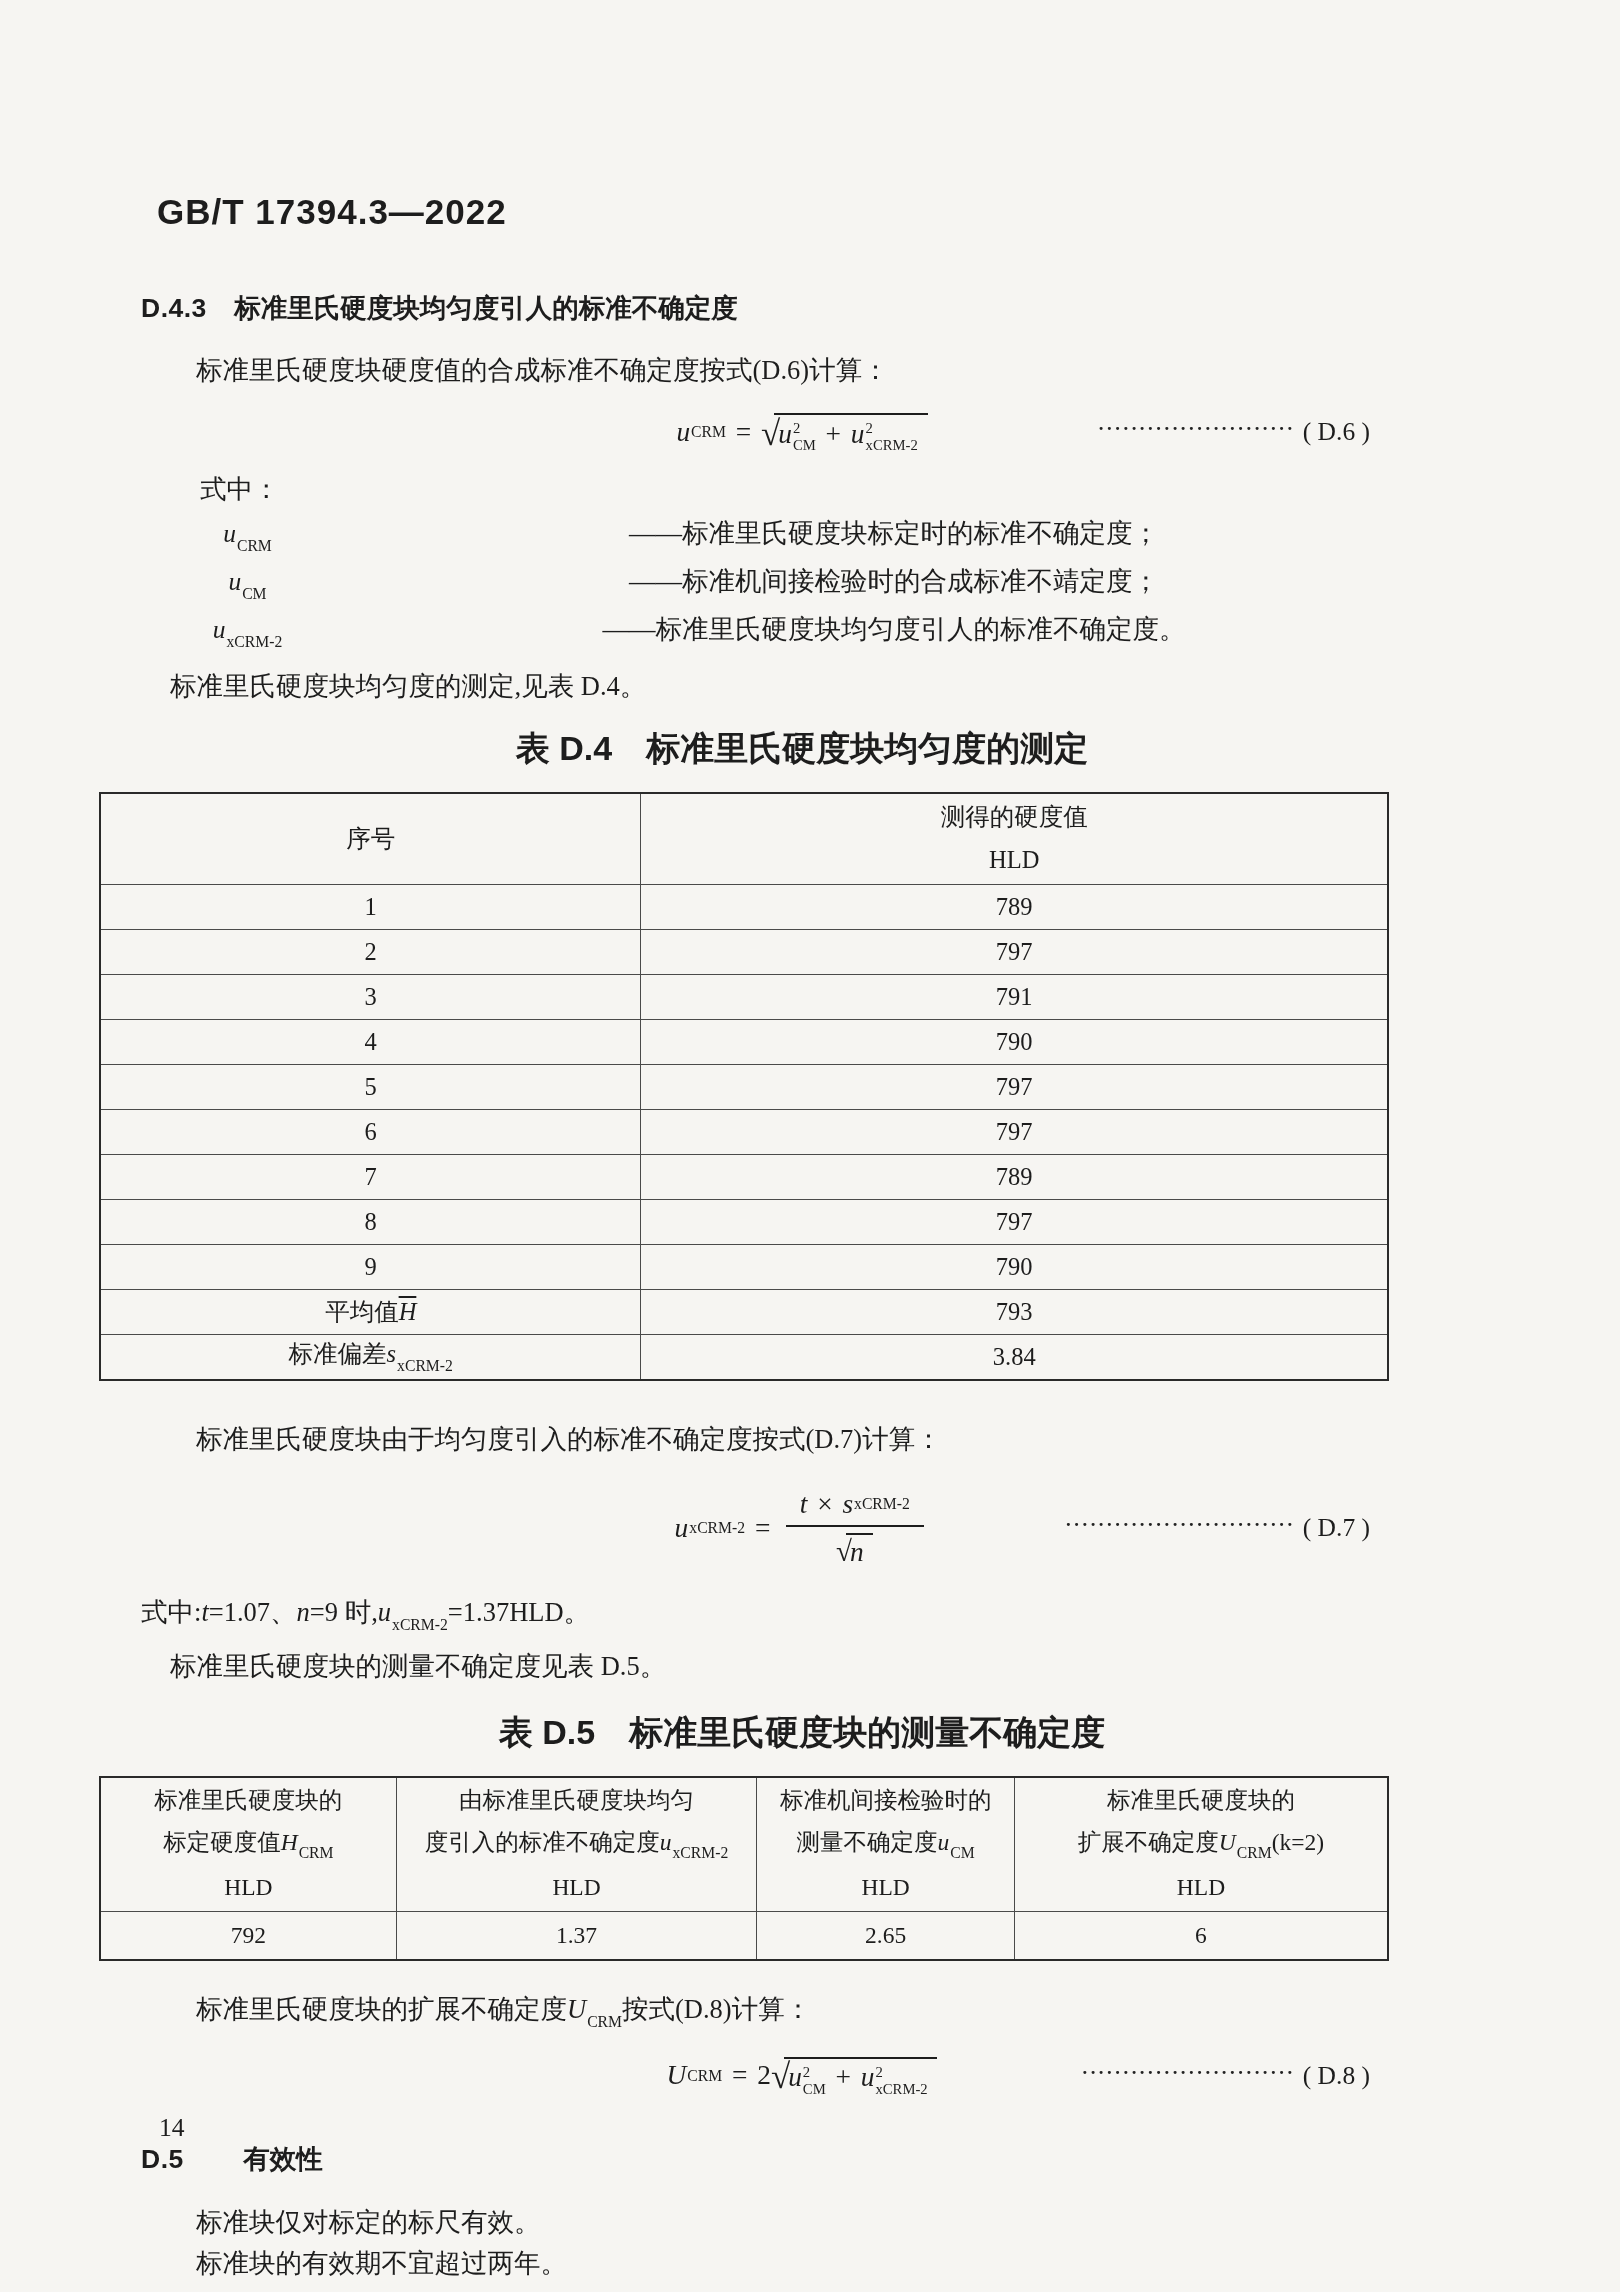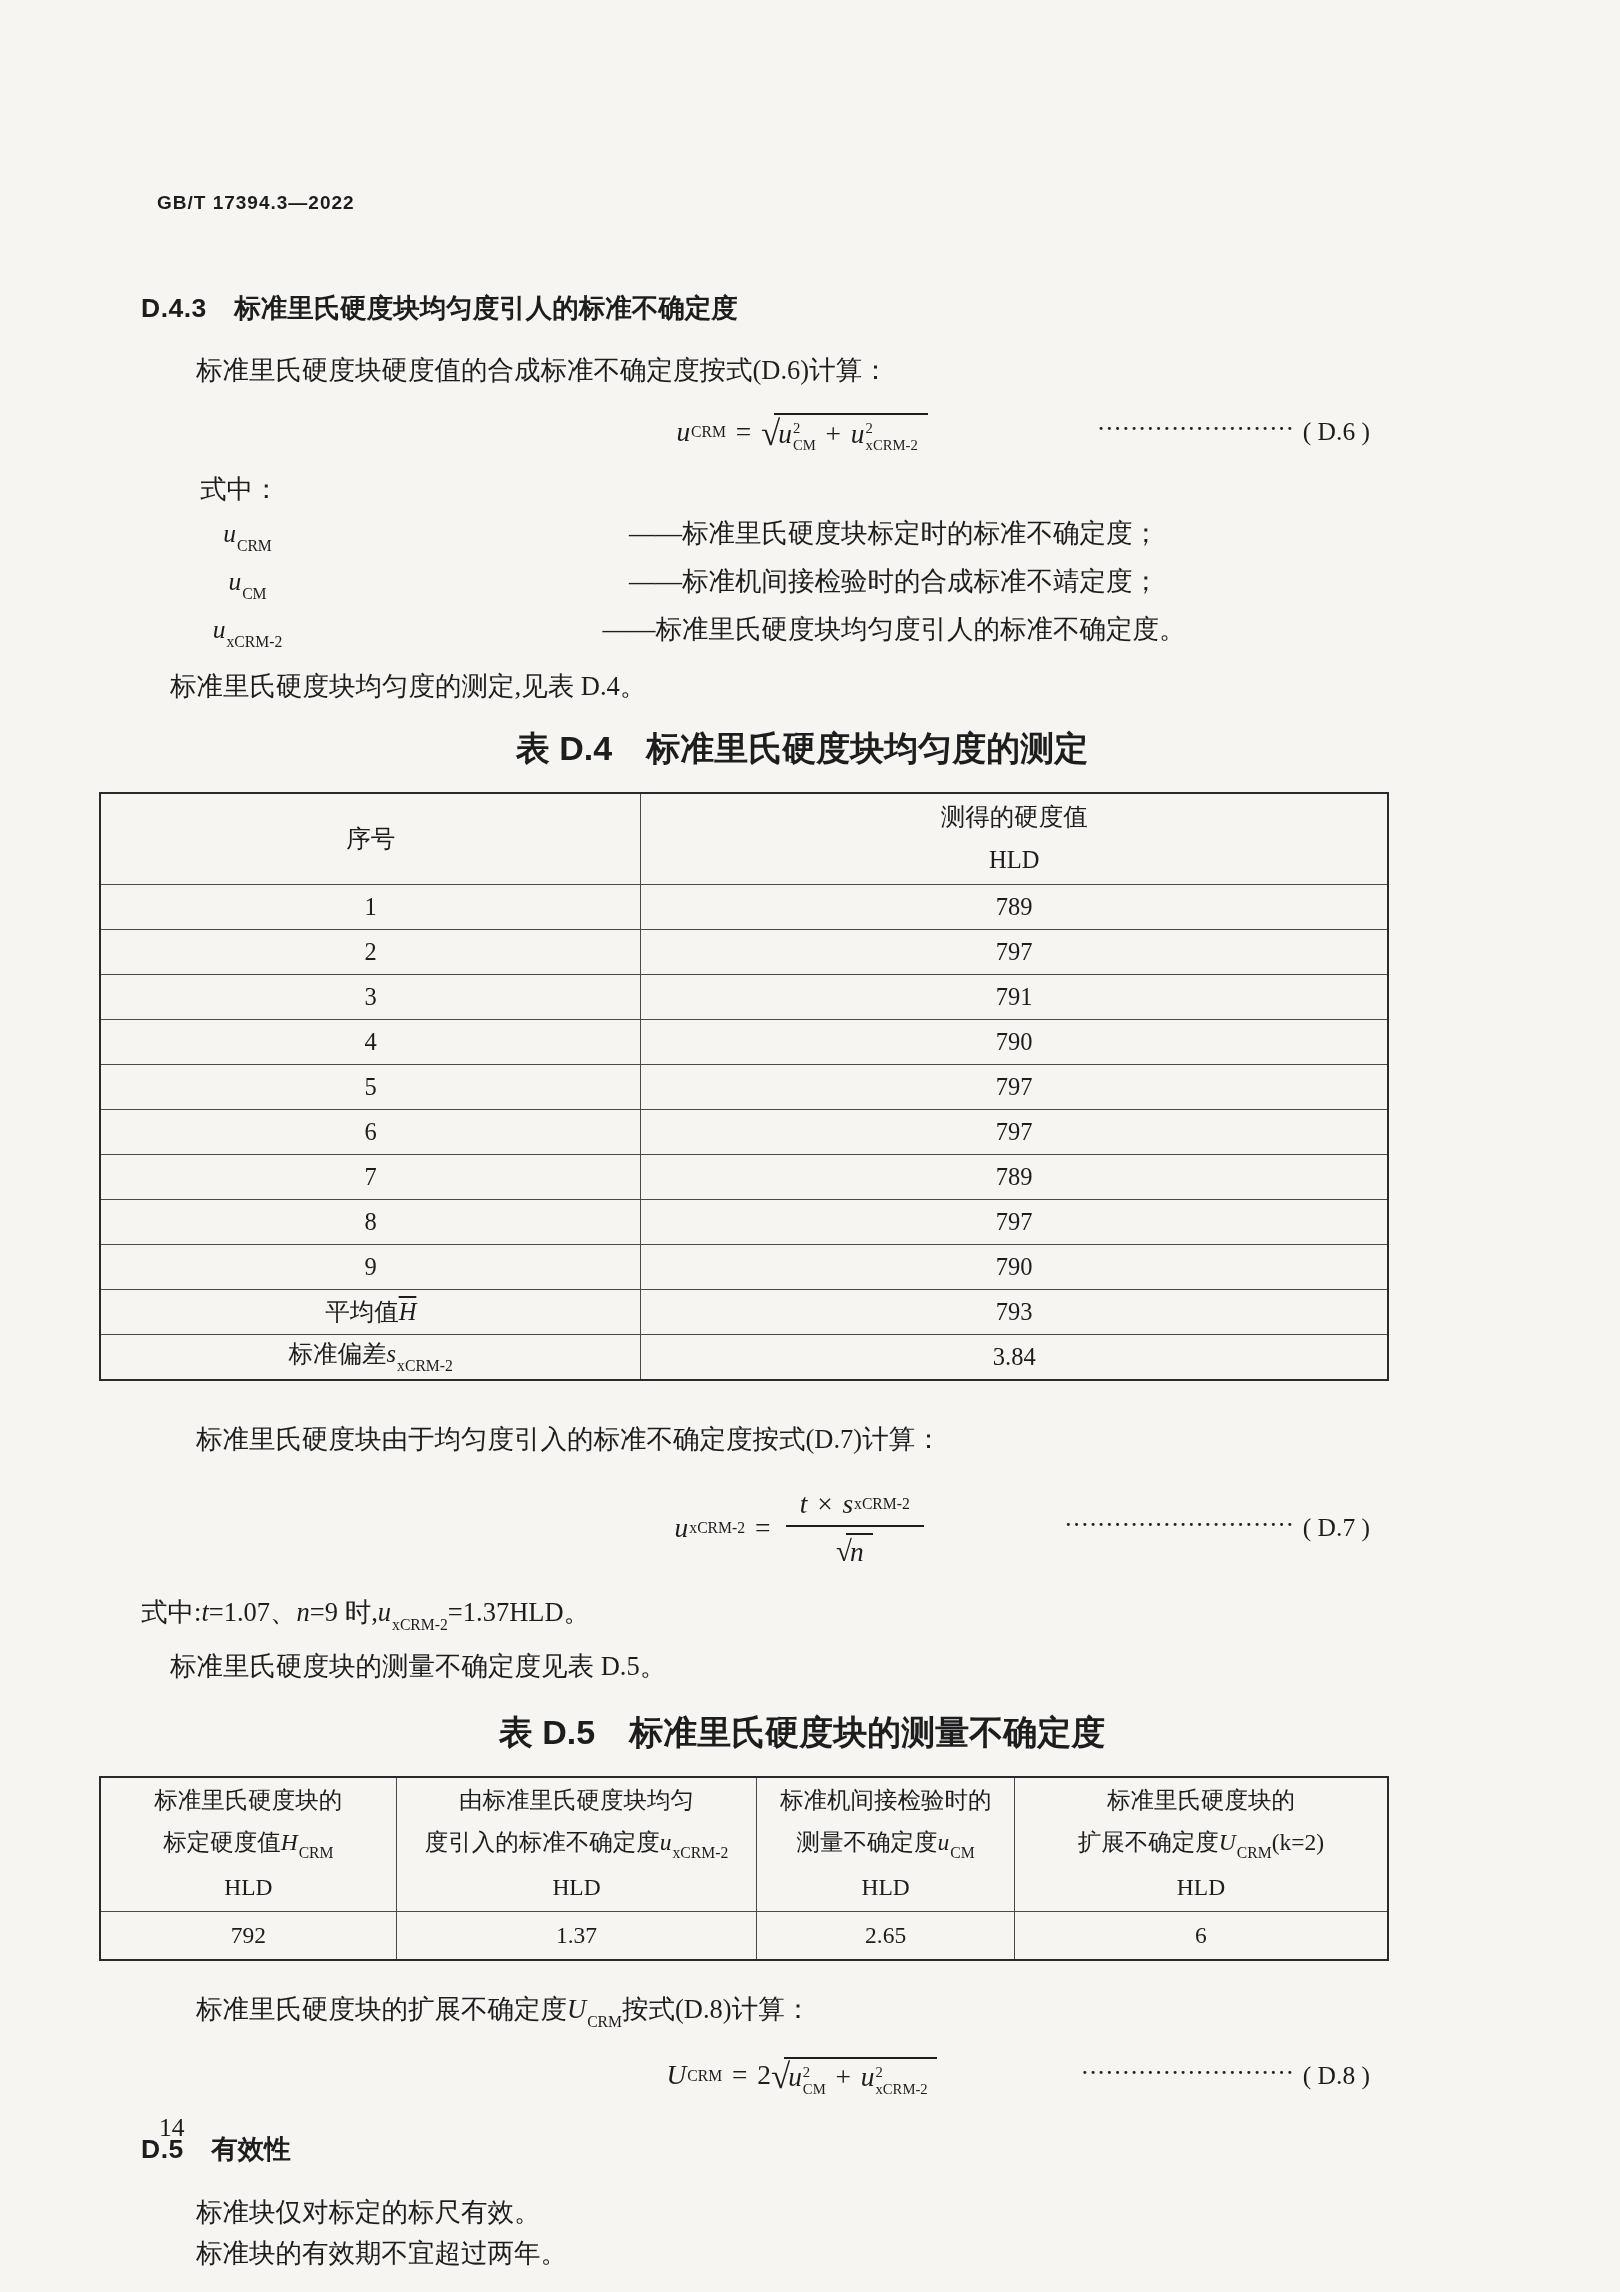--- a/index.html
+++ b/index.html
@@ -9,21 +9,21 @@
     margin:0 auto;
     background:#f6f5f2;
     color:#1d1d1d;
     font-family:"Liberation Serif","DejaVu Serif",serif;
     font-size:26.5px;
     overflow:hidden;
   }
   .doc-header{
     position:absolute;top:192px;left:157px;
     font-family:"Liberation Sans","DejaVu Sans",sans-serif;
-    font-weight:700;font-size:19px;letter-spacing:1px;text-align:right;
+    font-weight:700;font-size:35px;letter-spacing:1px;text-align:right;
   }
   .content{position:absolute;top:290px;left:141px;right:157px;}
   .h-sec{
     font-family:"Liberation Sans","DejaVu Sans",sans-serif;
     font-weight:700;font-size:26.5px;margin:0 0 27.4px 0;
     display:flex;align-items:baseline;
   }
   .h-sec .h-num{margin-right:27.4px;letter-spacing:0.5px;}
   .para{margin:0 0 13.7px 0;line-height:1.35;}
   .indent{padding-left:55px;}
@@ -286,21 +286,21 @@
               <span>xCRM-2</span>
             </span>
           </span>
       </span>
       <span class="f-ref">
         <span class="leader">··························</span>
         <span>( D.8 )</span>
       </span>
     </div>
 
-    <div class="h-sec" style="margin-top:25px;margin-bottom:0;">
+    <div class="h-sec" style="margin-top:35px;margin-bottom:0;gap:32px;">
       <span class="h-num">D.5</span>
       <span>有效性</span>
     </div>
 
     <p class="para indent" style="margin-top:27.4px;margin-bottom:5.9px;">标准块仅对标定的标尺有效。</p>
     <p class="para indent" style="margin-top:0;">标准块的有效期不宜超过两年。</p>
 
   </div>
 
   <div class="footer-page">14</div>

